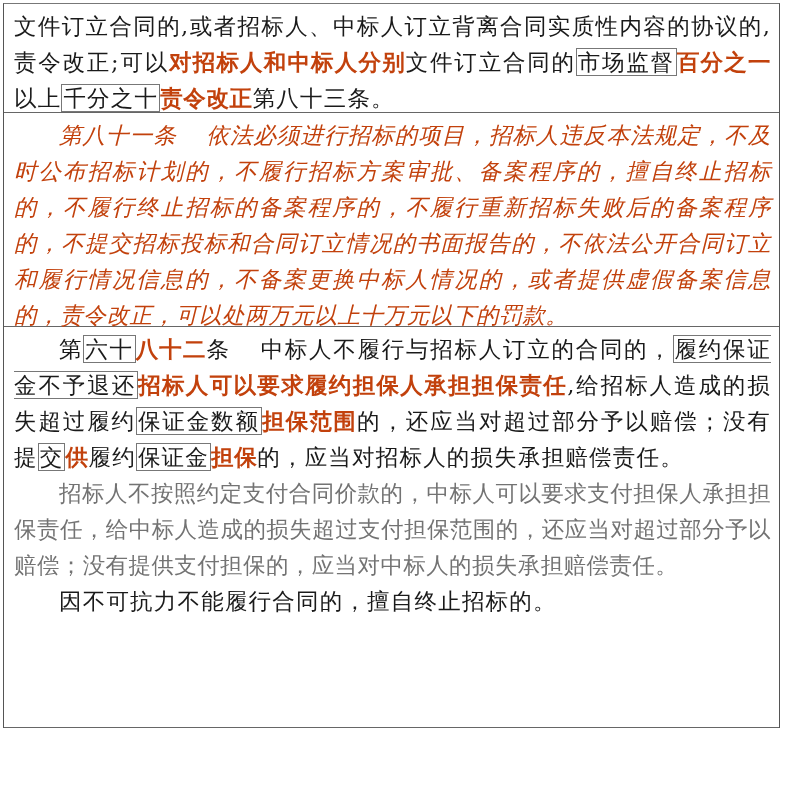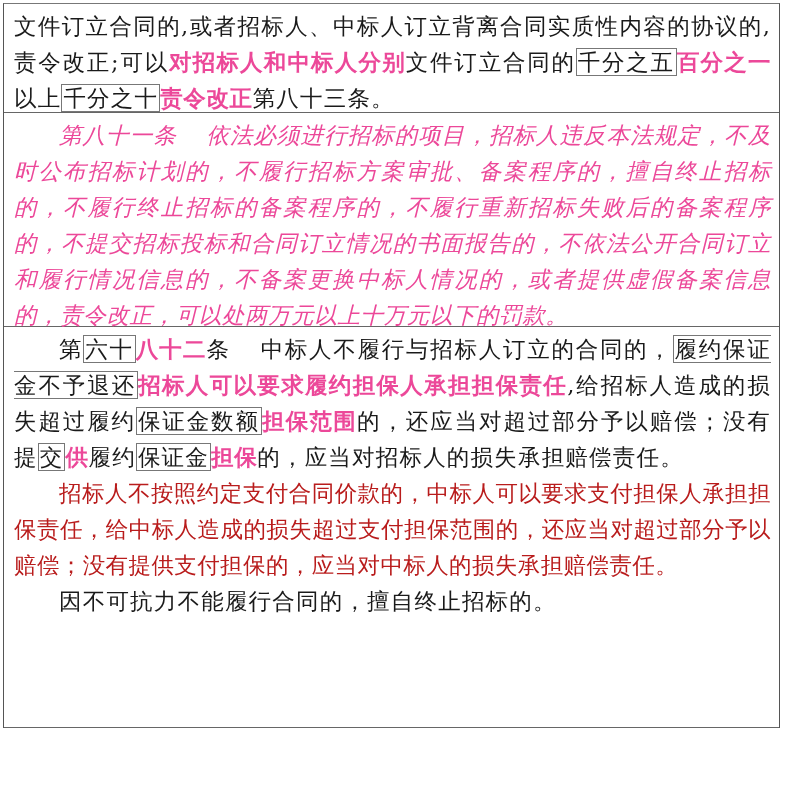--- a/index.html
+++ b/index.html
@@ -14,40 +14,40 @@
     padding:4px 8px 4px 10px;
     box-sizing:border-box;
     font-family:"DejaVu Serif","Liberation Serif",serif;
     font-size:22.5px;
     line-height:36px;
     color:#1a1a1a;
     letter-spacing:1.2px;
   }
   .row p { margin:0; text-align:justify; }
   .indent { text-indent:2em; }
-  .b { font-family:"DejaVu Sans","Liberation Sans",sans-serif; font-weight:bold; color:#ec4899; letter-spacing:0.6px; }
-  .bs { font-family:"DejaVu Sans","Liberation Sans",sans-serif; font-weight:normal; color:#b91c1c; letter-spacing:0.4px; }
+  .b { font-family:"DejaVu Sans","Liberation Sans",sans-serif; font-weight:bold; color:#c2410c; letter-spacing:0.6px; }
+  .bs { font-family:"DejaVu Sans","Liberation Sans",sans-serif; font-weight:normal; color:#737373; letter-spacing:0.4px; }
   .del {
     border:1.5px solid #777;
     padding:0 1px;
     font-weight:normal;
   }
   .gap { display:inline-block; width:1.3em; }
   #r1 { height:109px; }
   #r2 { height:214px; }
   #r3 { height:401px; }
   #r4 { height:78px; border-bottom:1.5px solid #666; }
 </style>
 </head>
 <body>
 
 <div class="table">
 
   <div class="row" id="r1">
-    <p><span>文件订立合同的,或者招标人、中标人订立背离合同实质性内容的协议的,责令改正;可以</span><span class="b">对招标人和中标人分别</span><span>文件订立合同的</span><span class="del">千分之五</span><span class="b">百分之一</span><span>以上</span><span class="del">千分之十</span><span class="b">责令改正</span><span>第八十三条。</span></p>
+    <p><span>文件订立合同的,或者招标人、中标人订立背离合同实质性内容的协议的,责令改正;可以</span><span class="b">对招标人和中标人分别</span><span>文件订立合同的</span><span class="del">市场监督</span><span class="b">百分之一</span><span>以上</span><span class="del">千分之十</span><span class="b">责令改正</span><span>第八十三条。</span></p>
   </div>
 
   <div class="row" id="r2">
     <p class="indent b" style="font-weight:normal;font-style:italic;"><span>第八十一条</span><span class="gap"></span><span>依法必须进行招标的项目，招标人违反本法规定，不及时公布招标计划的，不履行招标方案审批、备案程序的，擅自终止招标的，不履行终止招标的备案程序的，不履行重新招标失败后的备案程序的，不提交招标投标和合同订立情况的书面报告的，不依法公开合同订立和履行情况信息的，不备案更换中标人情况的，或者提供虚假备案信息的，责令改正，可以处两万元以上十万元以下的罚款。</span></p>
   </div>
 
   <div class="row" id="r3">
     <p class="indent"><span>第</span><span class="del">六十</span><span class="b">八十二</span><span>条</span><span class="gap"></span><span>中标人不履行与招标人订立的合同的，</span><span class="del">履约保证金不予退还</span><span class="b">招标人可以要求履约担保人承担担保责任</span><span>,给招标人造成的损失超过履约</span><span class="del">保证金数额</span><span class="b">担保范围</span><span>的，还应当对超过部分予以赔偿；没有提</span><span class="del">交</span><span class="b">供</span><span>履约</span><span class="del">保证金</span><span class="b">担保</span><span>的，应当对招标人的损失承担赔偿责任。</span></p>
     <p class="indent bs">招标人不按照约定支付合同价款的，中标人可以要求支付担保人承担担保责任，给中标人造成的损失超过支付担保范围的，还应当对超过部分予以赔偿；没有提供支付担保的，应当对中标人的损失承担赔偿责任。</p>
     <p class="indent">因不可抗力不能履行合同的，擅自终止招标的。</p>

